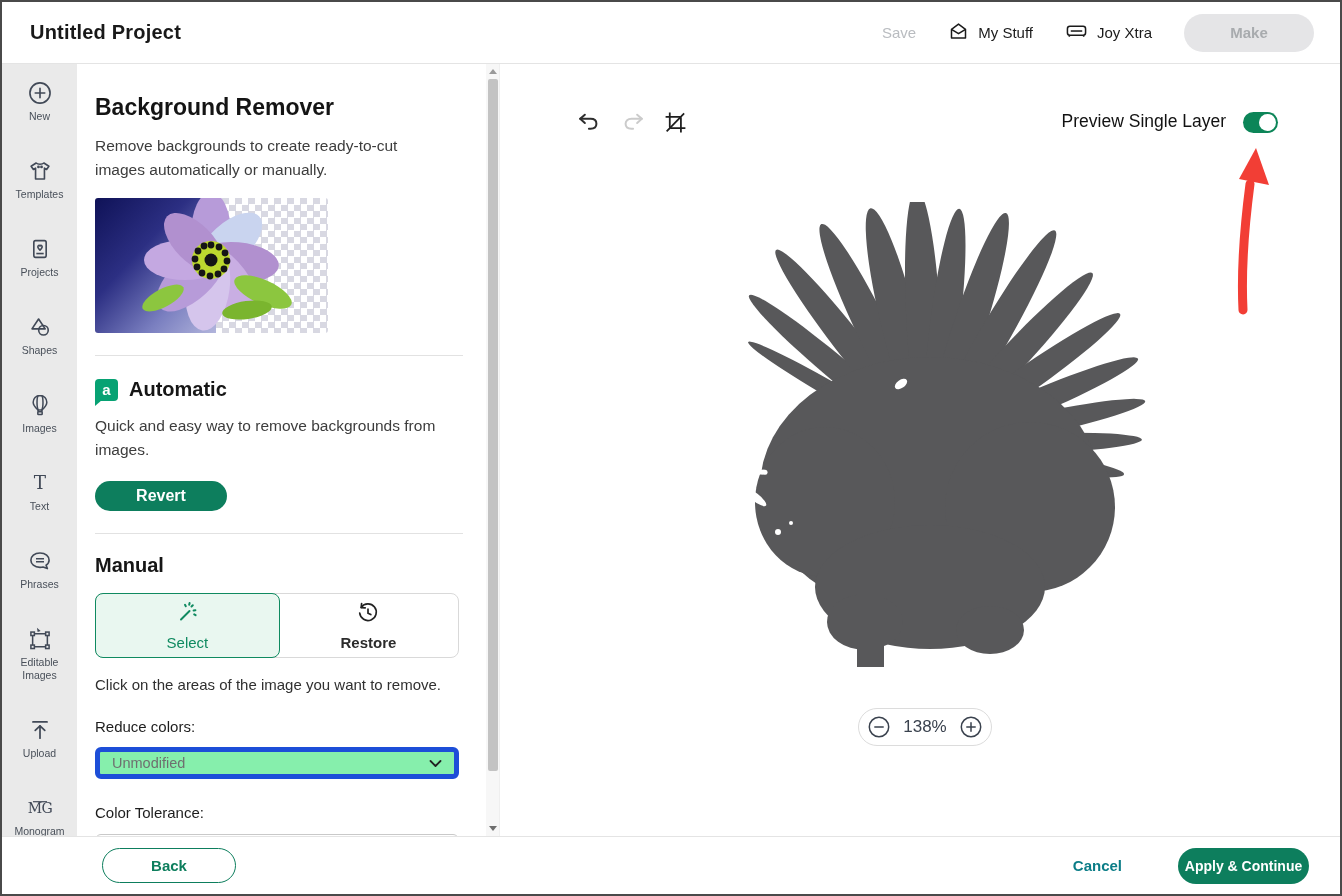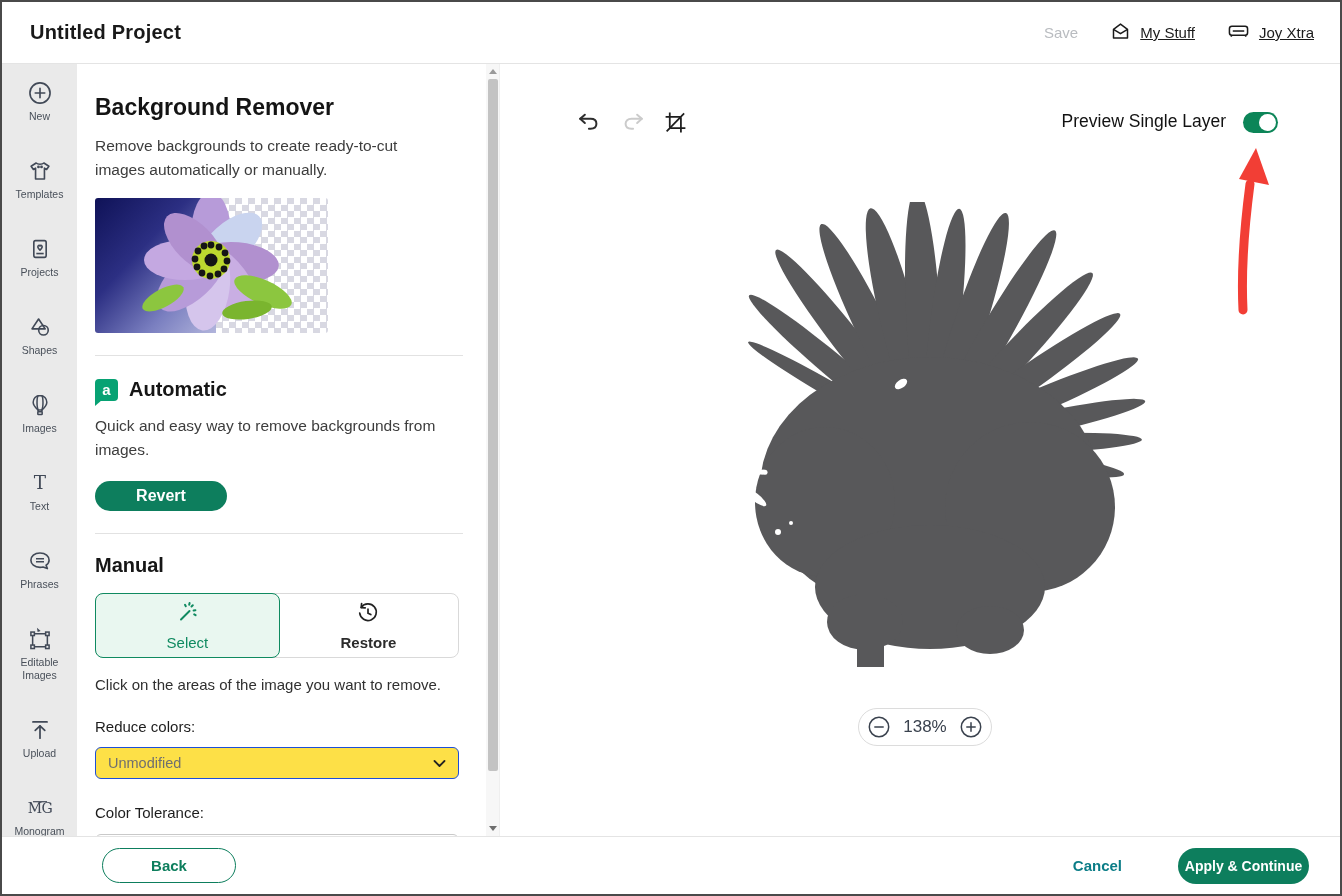--- a/index.html
+++ b/index.html
@@ -5,21 +5,21 @@
   * { margin:0; padding:0; box-sizing:border-box; }
   html,body { background:#fff; }
   body { font-family:"Liberation Sans", sans-serif; }
   .screen { position:relative; width:1342px; height:896px; background:#fff; border:2px solid #4a4a4a; overflow:hidden; }
 
   
   .topbar { position:absolute; top:0; left:0; right:0; height:62px; background:#fff; border-bottom:1px solid #e4e4e4; display:flex; align-items:center; z-index:5; }
   .app-title { margin-left:28px; font-size:20px; font-weight:700; color:#191919; letter-spacing:.2px; }
   .topbar-right { margin-left:auto; margin-right:26px; display:flex; align-items:center; gap:32px; }
   .save-link { font-size:15px; color:#b9bcc0; }
-  .top-item { display:flex; align-items:center; gap:9px; font-size:15px; color:#1b1b1b; cursor:pointer;text-decoration:underline; }
+  .top-item { display:flex; align-items:center; gap:9px; font-size:15px; color:#1b1b1b; cursor:pointer; }
   .make-btn { width:130px; height:38px; border-radius:19px; background:#e5e5e7; color:#a8abae; font-weight:700; font-size:15px; display:flex; align-items:center; justify-content:center; border:none; }
 
   
   .rail { position:absolute; top:62px; left:0; width:75px; bottom:58px; background:#eaeaea; display:flex; flex-direction:column; align-items:center; padding-top:16px; gap:35px; }
   .rail-item { width:100%; display:flex; flex-direction:column; align-items:center; gap:4px; cursor:pointer; }
   .rail-item .lbl { font-size:10.5px; color:#49505a; text-align:center; line-height:13px; max-width:62px; }
   .rail-item svg { display:block; }
 
   
   .panel { position:absolute; left:75px; top:62px; width:409px; bottom:58px; background:#fff; overflow:hidden; }
@@ -38,21 +38,21 @@
   .section-title { font-size:20px; font-weight:700; color:#161616; }
   .auto-desc { margin-top:13px; font-size:15.5px; color:#3d3d3d; line-height:24px; width:360px; }
   .revert-btn { margin-top:19px; width:132px; height:30px; border-radius:16px; background:#0d7e5d; color:#fff; font-weight:700; font-size:16px; border:none; display:flex; align-items:center; justify-content:center; cursor:pointer; }
   .manual-title { margin-top:20px; font-size:20px; font-weight:700; color:#161616; }
   .tabs { margin-top:16px; width:364px; height:65px; display:flex; border:1px solid #d9d9d9; border-radius:8px; background:#fff; }
   .tab { flex:1; display:flex; flex-direction:column; align-items:center; justify-content:center; gap:6px; font-size:15px; color:#2b2b2b; cursor:pointer; border-right:1px solid #e3e3e3; }
   .tab:last-child { border-right:none;font-weight:bold; }
   .tab.active { margin:-1px; flex:1.02; border:1.5px solid #0f8a60; border-radius:8px; background:#e9f7f0; color:#0f8a60; z-index:2; }
   .hint { margin-top:18px; font-size:15px; color:#303030; }
   .field-label { margin-top:25px; font-size:15px; color:#1d1d1d; }
-  .select-box { margin-top:12px; width:364px; height:32px; border:1px solid #1d4ed8; border-radius:6px; display:flex; align-items:center; padding:0 12px; color:#6f6f6f; font-size:14.5px; cursor:pointer; background:#fde047; }
+  .select-box { margin-top:12px; width:364px; height:32px; border:5px solid #1d4ed8; border-radius:6px; display:flex; align-items:center; padding:0 12px; color:#6f6f6f; font-size:14.5px; cursor:pointer; background:#86efac; }
   .select-box .chev { margin-left:auto; }
   .text-input { margin-top:13px; width:364px; height:32px; border:1px solid #c9c9c9; border-radius:6px; padding:0 12px; color:#6f6f6f; font-size:14.5px; font-family:"Liberation Sans",sans-serif; background:#fff; outline:none; }
 
   
   .vscroll { position:absolute; left:484px; top:62px; width:13px; bottom:58px; background:#f7f7f7; }
   .vs-arrow { position:absolute; left:0; width:13px; height:13px; display:flex; align-items:center; justify-content:center; }
   .vs-arrow.up { top:1px; } .vs-arrow.down { bottom:1px; }
   .tri-up { width:0; height:0; border-left:4px solid transparent; border-right:4px solid transparent; border-bottom:5px solid #9a9a9a; }
   .tri-down { width:0; height:0; border-left:4px solid transparent; border-right:4px solid transparent; border-top:5px solid #6e6e6e; }
   .vs-thumb { position:absolute; left:1.5px; top:15px; width:10px; height:692px; background:#c3c3c3; border-radius:2px; }
@@ -98,20 +98,21 @@
       <div class="top-item">
         <span>
           <svg width="23" height="21" viewBox="0 0 24 22" fill="none" stroke="#1b1b1b" stroke-width="1.6" stroke-linejoin="round">
               <rect x="2.5" y="5.5" width="19" height="9.5" rx="2.6"></rect>
               <path d="M6 10.5 H18"></path>
               <path d="M4.5 15 L4.5 16.5 M19.5 15 L19.5 16.5"></path>
             </svg>
         </span>
         <span>Joy Xtra</span>
       </div>
+      <button class="make-btn">Make</button>
     </div>
   </div>
 
   <div class="rail">
     <div class="rail-item">
       <span>
           <svg width="26" height="26" viewBox="0 0 24 24" fill="none" stroke="#414957" stroke-width="1.5" stroke-linecap="round">
             <circle cx="12" cy="12" r="9.3"></circle>
             <path d="M12 7.6 V16.4 M7.6 12 H16.4"></path>
           </svg>

